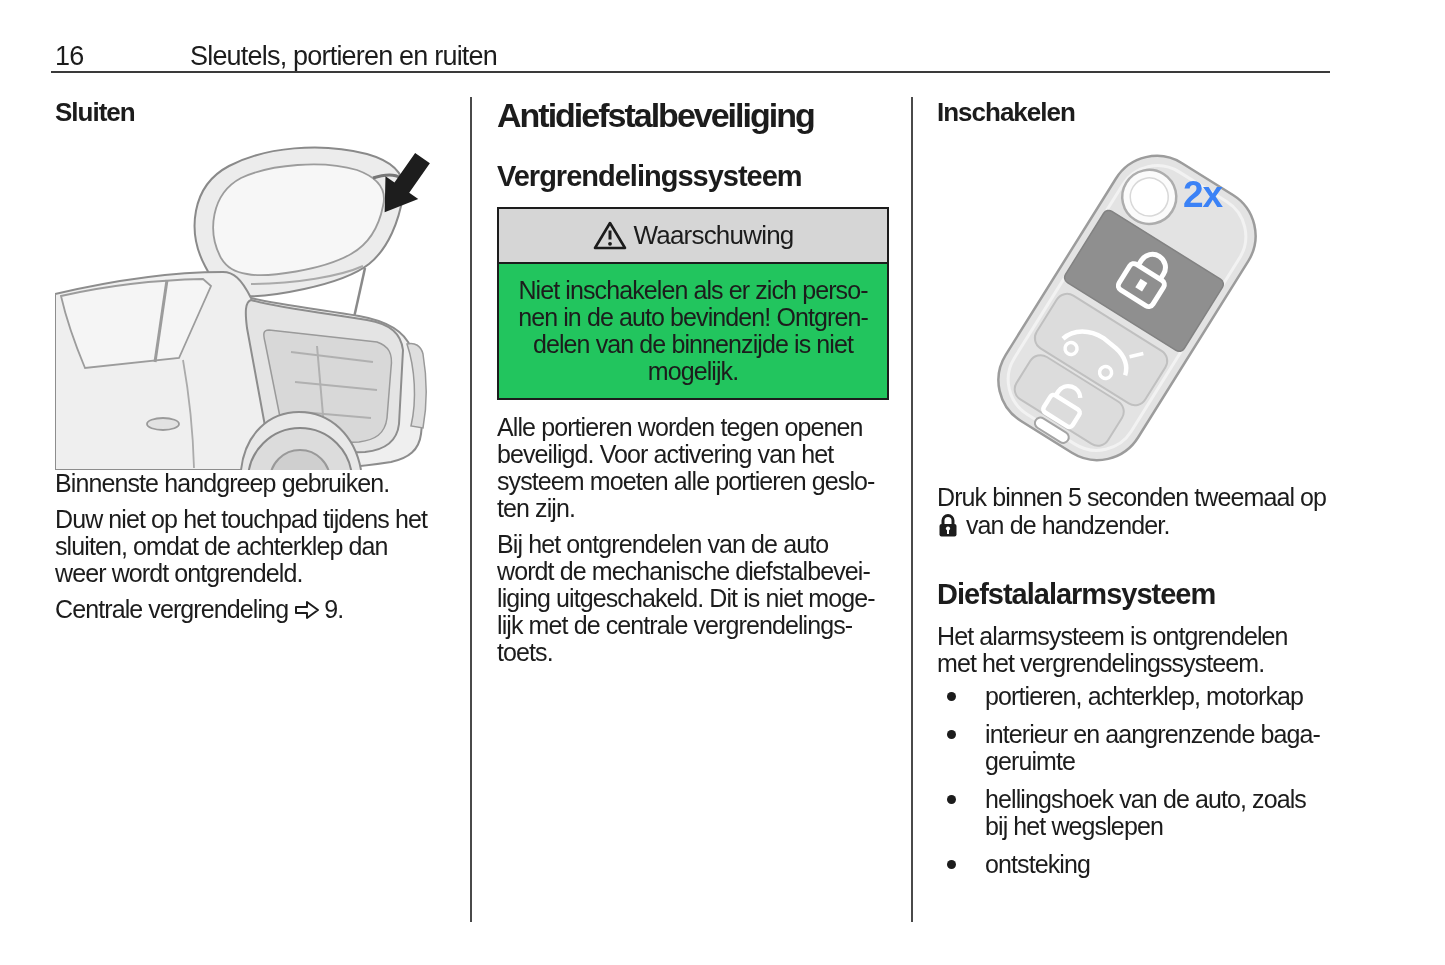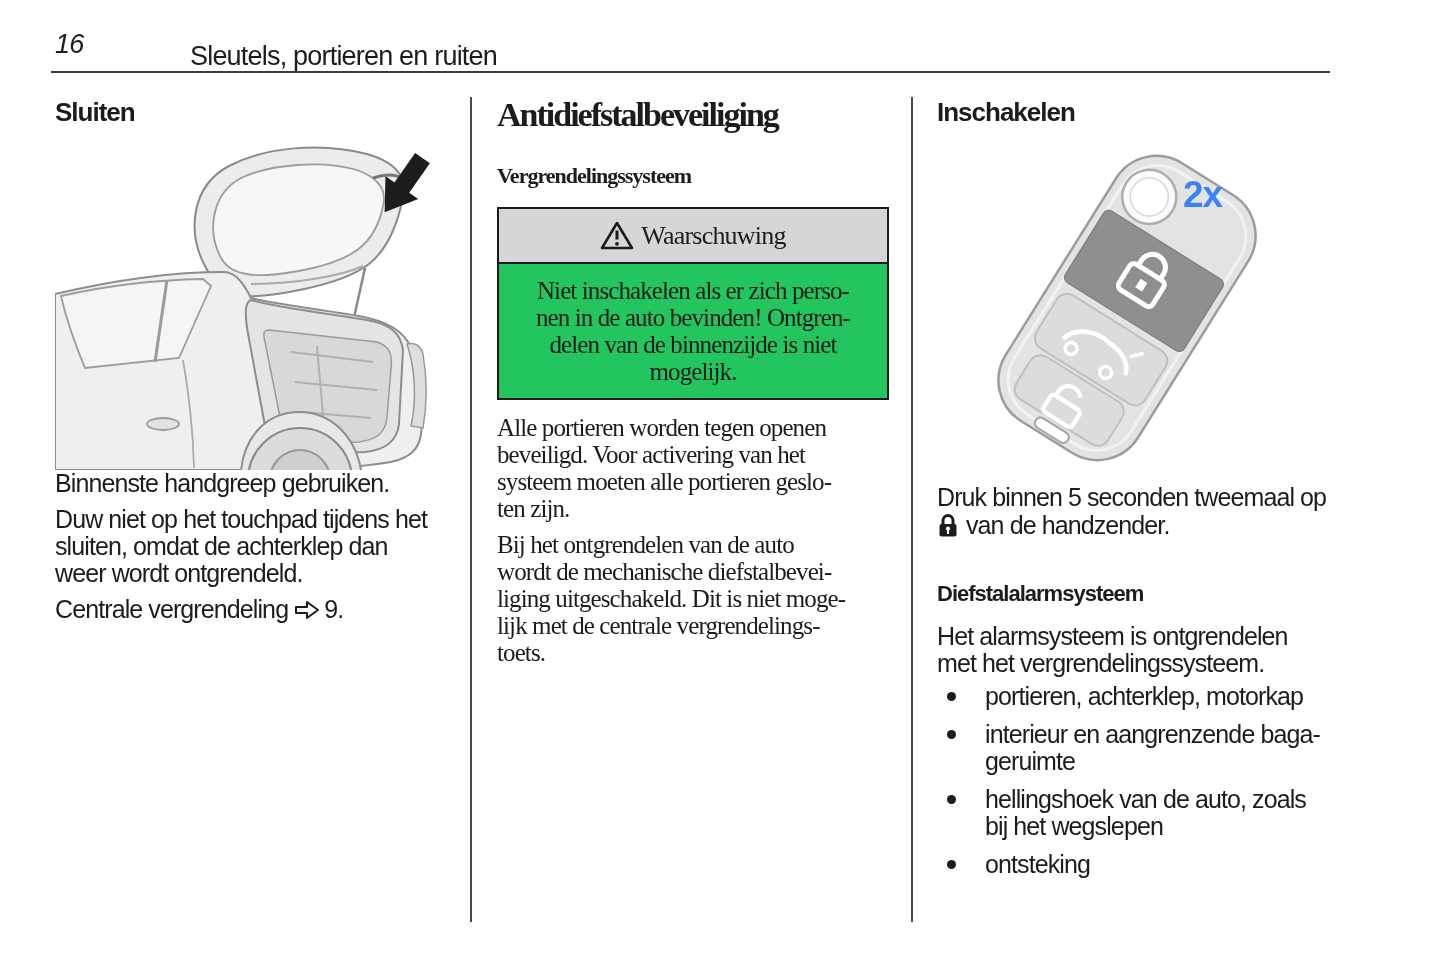--- a/index.html
+++ b/index.html
@@ -2,34 +2,34 @@
 <html><head>
 <meta charset="utf-8">
 <style>
   * { margin:0; padding:0; box-sizing:border-box; }
   html,body { background:#ffffff; }
   .page {
     position:relative; width:1445px; height:965px; background:#ffffff;
     font-family:"Liberation Sans", sans-serif; color:#1c1c1c; overflow:hidden;
   }
   
-  .pagenum { position:absolute; left:55px; top:29px; font-size:27px; letter-spacing:-0.8px; white-space:nowrap;font-style:italic; }
+  .pagenum { position:absolute; left:55px; top:41px; font-size:27px; letter-spacing:-0.8px; white-space:nowrap; }
   .chapter { position:absolute; left:190px; top:41px; font-size:27px; letter-spacing:-0.8px; white-space:nowrap; }
   .hrule   { position:absolute; left:51px; top:71px; width:1279px; height:2px; background:#3a3a3a; }
   
   .vsep { position:absolute; top:97px; height:825px; width:2px; background:#4a4a4a; }
   .vsep1 { left:470px; }
   .vsep2 { left:911px; }
   
   .col { position:absolute; }
   .col-left  { left:55px;  top:98px; width:402px; }
-  .col-mid   { left:497px; top:92px; width:392px;font-family:Liberation Serif, serif; }
+  .col-mid   { left:497px; top:92px; width:392px; }
   .col-right { left:937px; top:98px; width:404px; }
   h1 { font-size:34px; font-weight:700; letter-spacing:-2px; line-height:46px; white-space:nowrap; }
-  h2 { font-size:22px; font-weight:700; letter-spacing:-1px; line-height:36px; white-space:nowrap; }
+  h2 { font-size:29px; font-weight:700; letter-spacing:-1px; line-height:36px; white-space:nowrap; }
   h3 { font-size:26px; font-weight:700; letter-spacing:-1px; line-height:28px; white-space:nowrap; }
   .body { font-size:25px; line-height:27px; letter-spacing:-0.9px; white-space:nowrap; }
   .pre  { white-space:pre; }
   
   .car-fig { position:relative; margin-top:12px; width:392px; height:332px; }
   .car-fig svg { position:absolute; left:0; top:0; }
   .col-left .body { margin-top:9px; }
   .col-left .body.first { margin-top:0; }
   .refline .arrow-svg { vertical-align:-3px; margin:0 4px 0 6px; }
   

